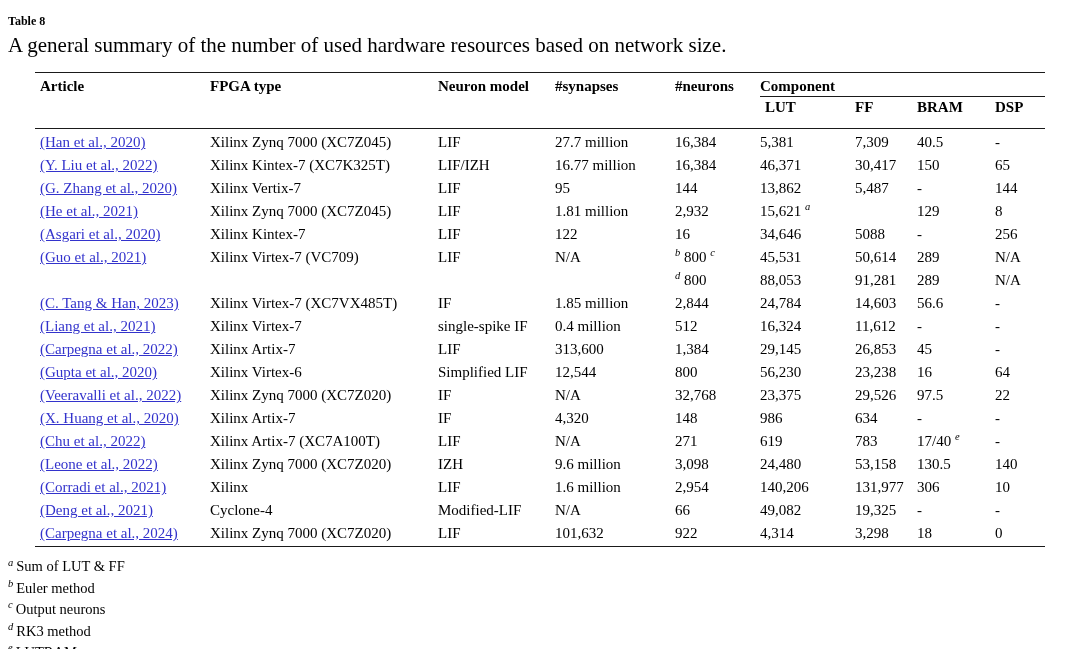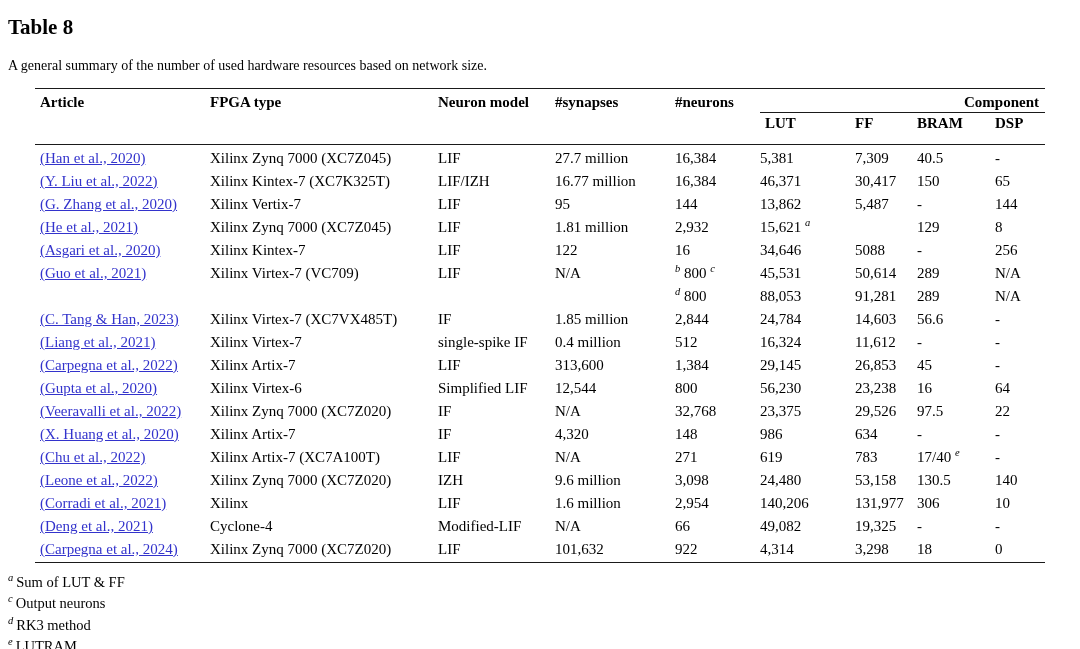--- a/index.html
+++ b/index.html
@@ -7,22 +7,22 @@
     padding: 0;
     background: #ffffff;
     width: 1080px;
     height: 649px;
     overflow: hidden;
     font-family: "Liberation Serif", "DejaVu Serif", serif;
     color: #000000;
   }
   .page { padding: 14px 20px 0 8px; }
 
-  .title { font-size: 21px; font-weight: bold; line-height: 1.25; }
-  .caption { font-size: 14px; line-height: 1.4; margin-top: 16px; }
+  .title { font-size: 12px; font-weight: bold; line-height: 1.25; }
+  .caption { font-size: 21px; line-height: 1.4; margin-top: 2px; }
 
   table.resources {
     border-collapse: collapse;
     table-layout: fixed;
     width: 1010px;
     margin-left: 27px;
     margin-top: 12px;
     font-size: 15px;
   }
   th, td {
@@ -30,21 +30,21 @@
     font-weight: normal;
     padding: 2.5px 6px 2.5px 0;
     line-height: 1.2;
     white-space: nowrap;
     overflow: hidden;
   }
   th { font-weight: bold; vertical-align: top; }
   th:first-child, td:first-child { padding-left: 5px; }
 
   thead tr.hrow1 th { border-top: 1.5px solid #1a1a1a; padding-top: 4px; padding-bottom: 1px; }
-  th.component { text-align: right; border-bottom: 1.1px solid #1a1a1a; }
+  th.component { text-align: left; border-bottom: 1.1px solid #1a1a1a; }
   thead tr.hrow2 th { border-bottom: 1.5px solid #1a1a1a; padding-top: 1px; padding-bottom: 12px; }
   thead tr.hrow1 th[rowspan] { border-bottom: 1.5px solid #1a1a1a; }
   tbody tr:first-child td { padding-top: 4px; }
   tbody tr:last-child td { border-bottom: 1.5px solid #1a1a1a; padding-bottom: 4px; }
 
   td.merged { text-align: left; }
 
   a.article-link {
     color: var(--link, #3333cc);
     text-decoration: underline;
@@ -295,18 +295,19 @@
           <td>4,314</td>
           <td>3,298</td>
           <td>18</td>
           <td>0</td>
         </tr>
       </tbody>
   </table>
 
   <div class="footnotes">
     <div class="footnote"><sup class="fnmark">a</sup><span>Sum of LUT &amp; FF</span></div>
+    <div class="footnote"><sup class="fnmark">b</sup><span>Euler method</span></div>
     <div class="footnote"><sup class="fnmark">c</sup><span>Output neurons</span></div>
     <div class="footnote"><sup class="fnmark">d</sup><span>RK3 method</span></div>
     <div class="footnote"><sup class="fnmark">e</sup><span>LUTRAM</span></div>
   </div>
 
 </div>
 
 </body></html>

